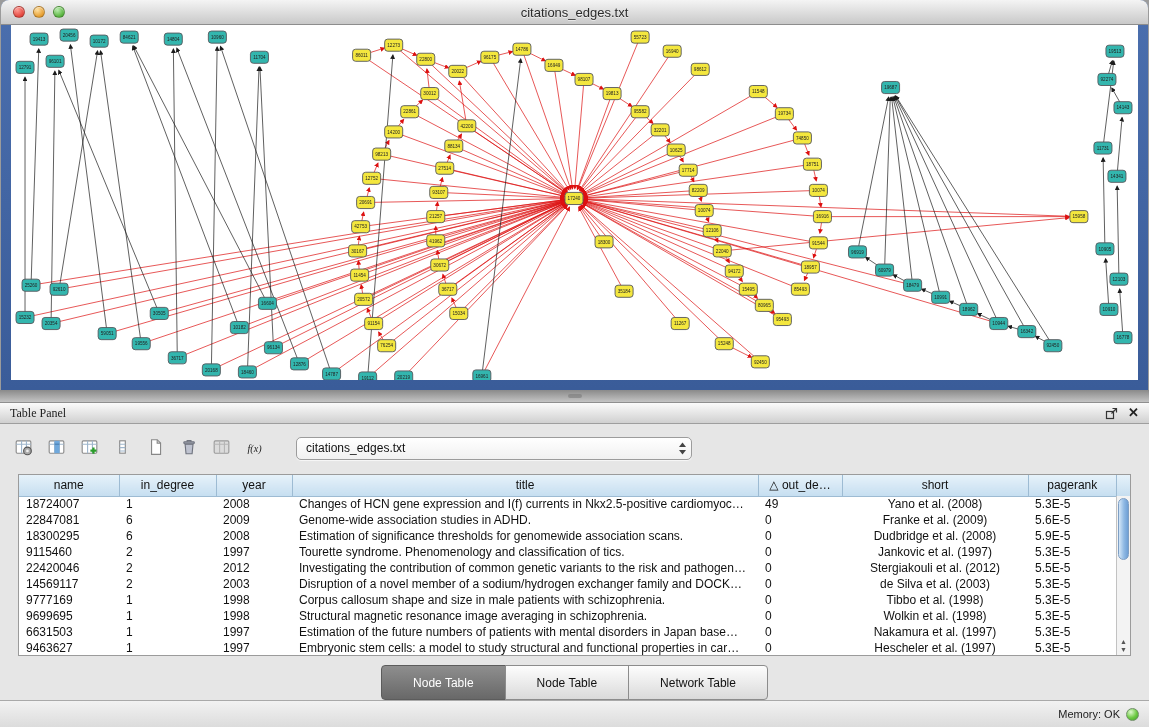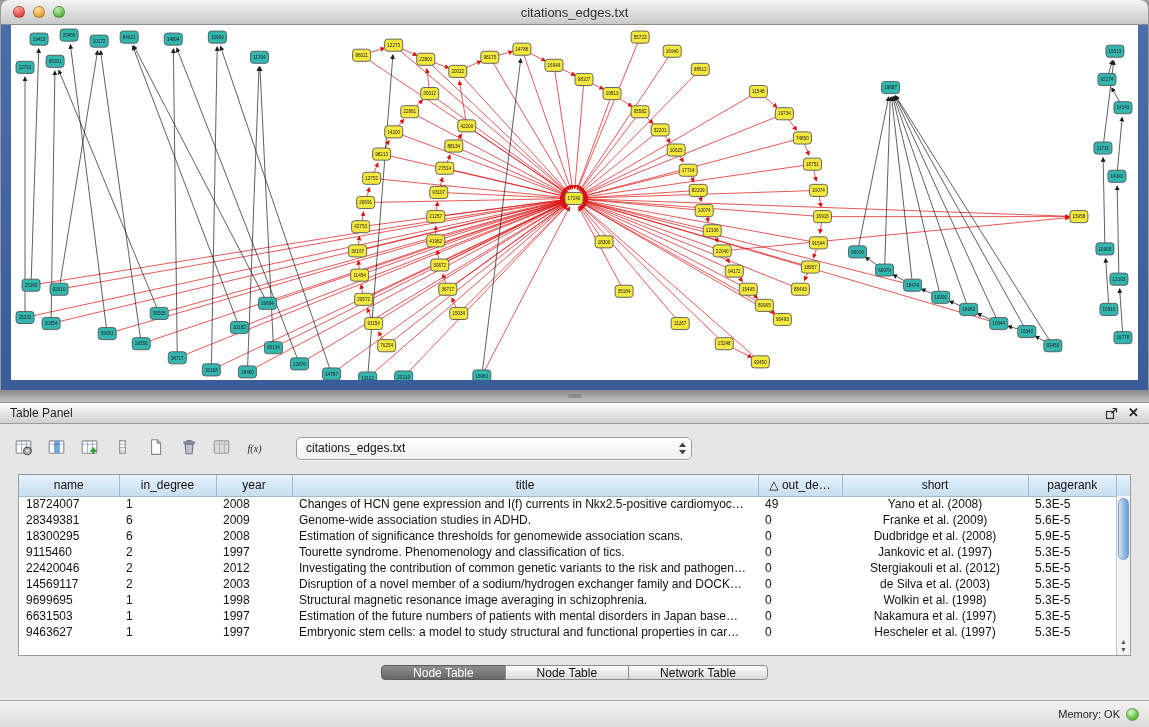--- a/index.html
+++ b/index.html
@@ -26,21 +26,21 @@
   .net-canvas svg { width:100%; height:100%; display:block; }
 
   
   .gap { height:12px; flex:none; background:linear-gradient(#8a8a8a,#c4c4c4); position:relative; }
   .gap .grip { position:absolute; left:50%; top:4px; width:14px; height:4px; margin-left:-7px;
                background:#777; border-radius:2px; opacity:.55; }
 
   
   .panel-header { height:22px; flex:none; display:flex; align-items:center;
                   background:linear-gradient(#fbfbfb,#d0d0d0);
-                  border-top:1px solid #8f8f8f; border-bottom:1px solid #9e9e9e; padding:0 10px; }
+                  border-top:1px solid #8f8f8f; border-bottom:1px solid #9e9e9e; padding:0 10px;font-family:Liberation Serif, serif; }
   .panel-title { font-size:12px; color:#222; }
   .panel-actions { margin-left:auto; display:flex; align-items:center; gap:10px; }
   .panel-actions .pa { cursor:default; display:inline-flex; align-items:center; }
   .close-glyph { font-size:13px; font-weight:bold; color:#222; line-height:12px; }
 
   .panel-body { flex:1; min-height:0; background:#e6e6e6; display:flex; flex-direction:column; }
 
   .toolbar { height:32px; flex:none; margin:8px 0 10px 10px; display:flex; align-items:center; gap:6px; }
   .tool-btn { width:27px; height:26px; border:none; background:transparent; padding:2px; border-radius:4px; }
   .combo { margin-left:22px; width:396px; height:23px; background:linear-gradient(#ffffff,#f1f1f1);
@@ -65,21 +65,21 @@
                    background:linear-gradient(#e6f2fa,#c6def0); border-left:1px solid #9dbbd3; }
   .vscroll { position:absolute; right:0; top:21px; bottom:0; width:14px; background:#f3f3f3;
              border-left:1px solid #c2c2c2; }
   .vscroll .thumb { position:absolute; top:2px; left:1px; width:11px; height:62px; border-radius:6px;
                     border:1px solid #7d9ec4;
                     background:linear-gradient(90deg,#d5e7f8,#8fb9e4 55%,#6f9fd4); }
   .vscroll .sb-arrows { position:absolute; bottom:1px; left:0; width:100%; text-align:center;
                         font-size:7px; color:#555; line-height:8px; }
 
   .tabs { flex:none; margin-top:9px; display:flex; justify-content:center; }
-  .tab { height:15px; padding:0 31px; font-size:12px; color:#111; border:1px solid #8c8c8c;
+  .tab { height:35px; padding:0 31px; font-size:12px; color:#111; border:1px solid #8c8c8c;
          background:linear-gradient(#fdfdfd,#dadada); margin-left:-1px; font-family:inherit; }
   .tab:first-child { border-radius:4px 0 0 4px; margin-left:0; }
   .tab:last-child { border-radius:0 4px 4px 0; }
   .tab.active { background:linear-gradient(#8e8e8e,#686868); color:#fff; border-color:#5c5c5c; }
 
   
   .status-bar { height:27px; flex:none; background:linear-gradient(#f2f2f2,#dcdcdc);
                 border-top:1px solid #a9a9a9; display:flex; align-items:center;
                 justify-content:flex-end; padding:0 10px; gap:6px; }
   .mem-label { font-size:11px; color:#222;margin-left:43px; }
@@ -796,21 +796,21 @@
             <tr>
               <td>18724007</td>
               <td>1</td>
               <td>2008</td>
               <td>Changes of HCN gene expression and I(f) currents in Nkx2.5-positive cardiomyoc…</td>
               <td>49</td>
               <td>Yano et al. (2008)</td>
               <td>5.3E-5</td>
             </tr>
             <tr>
-              <td>28349381</td>
+              <td>22847081</td>
               <td>6</td>
               <td>2009</td>
               <td>Genome-wide association studies in ADHD.</td>
               <td>0</td>
               <td>Franke et al. (2009)</td>
               <td>5.6E-5</td>
             </tr>
             <tr>
               <td>18300295</td>
               <td>6</td>
@@ -838,20 +838,29 @@
               <td>Stergiakouli et al. (2012)</td>
               <td>5.5E-5</td>
             </tr>
             <tr>
               <td>14569117</td>
               <td>2</td>
               <td>2003</td>
               <td>Disruption of a novel member of a sodium/hydrogen exchanger family and DOCK…</td>
               <td>0</td>
               <td>de Silva et al. (2003)</td>
+              <td>5.3E-5</td>
+            </tr>
+            <tr>
+              <td>9777169</td>
+              <td>1</td>
+              <td>1998</td>
+              <td>Corpus callosum shape and size in male patients with schizophrenia.</td>
+              <td>0</td>
+              <td>Tibbo et al. (1998)</td>
               <td>5.3E-5</td>
             </tr>
             <tr>
               <td>9699695</td>
               <td>1</td>
               <td>1998</td>
               <td>Structural magnetic resonance image averaging in schizophrenia.</td>
               <td>0</td>
               <td>Wolkin et al. (1998)</td>
               <td>5.3E-5</td>

